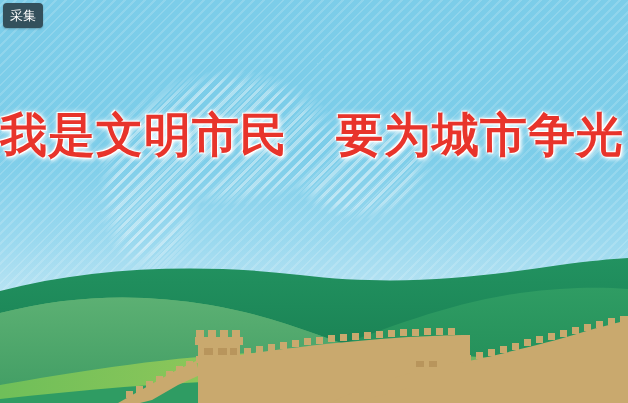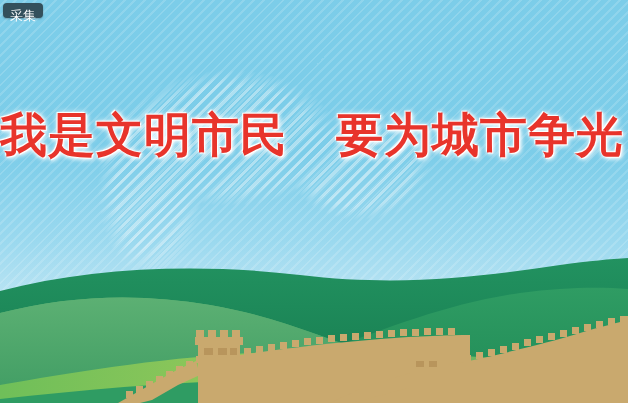--- a/index.html
+++ b/index.html
@@ -76,21 +76,21 @@
        0 0 3px #ffffff,
        0 0 6px #ffffff,
        1px 1px 0 rgba(255,255,255,.95),
       -1px -1px 0 rgba(255,255,255,.95),
        2px 2px 4px rgba(255,255,255,.8);
   }
 
   
   .capture-btn{
     position:absolute;left:3px;top:3px;
-    width:40px;height:15px;
+    width:40px;height:25px;
     border-radius:4px;
     background:#33505c;
     color:#ffffff;
     font-size:13px;
     line-height:25px;
     text-align:center;
     font-family:"DejaVu Sans","Liberation Sans",sans-serif;
     z-index:20;
     cursor:pointer;
     box-shadow:0 1px 2px rgba(0,0,0,.25);

